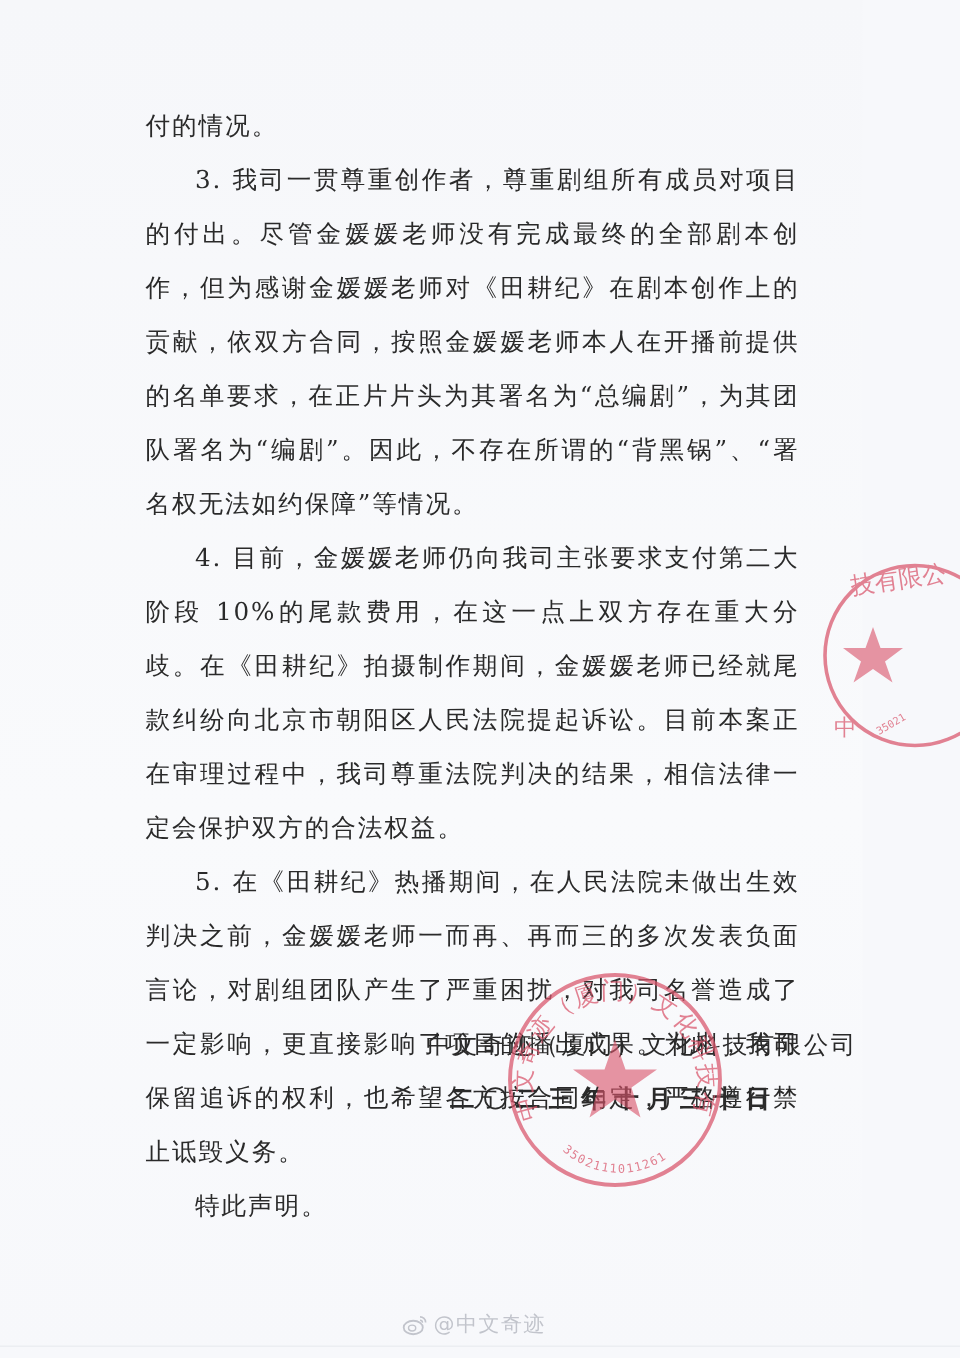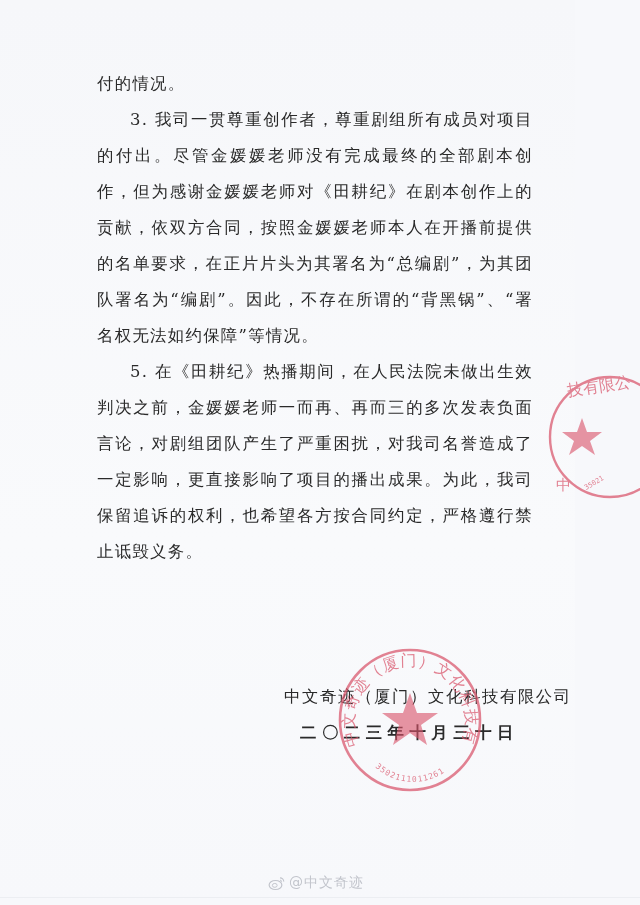--- a/index.html
+++ b/index.html
@@ -98,21 +98,23 @@
     }
   </style>
 </head>
 <body>
 
 <div class="page">
 
   <div class="body-text">
     <p class="para">付的情况。</p>
     <p class="para indent">3. 我司一贯尊重创作者，尊重剧组所有成员对项目的付出。尽管金媛媛老师没有完成最终的全部剧本创作，但为感谢金媛媛老师对《田耕纪》在剧本创作上的贡献，依双方合同，按照金媛媛老师本人在开播前提供的名单要求，在正片片头为其署名为“总编剧”，为其团队署名为“编剧”。因此，不存在所谓的“背黑锅”、“署名权无法如约保障”等情况。</p>
+    <p class="para indent">4. 目前，金媛媛老师仍向我司主张要求支付第二大阶段 10%的尾款费用，在这一点上双方存在重大分歧。在《田耕纪》拍摄制作期间，金媛媛老师已经就尾款纠纷向北京市朝阳区人民法院提起诉讼。目前本案正在审理过程中，我司尊重法院判决的结果，相信法律一定会保护双方的合法权益。</p>
     <p class="para indent">5. 在《田耕纪》热播期间，在人民法院未做出生效判决之前，金媛媛老师一而再、再而三的多次发表负面言论，对剧组团队产生了严重困扰，对我司名誉造成了一定影响，更直接影响了项目的播出成果。为此，我司保留追诉的权利，也希望各方按合同约定，严格遵行禁止诋毁义务。</p>
+    <p class="para closing">特此声明。</p>
   </div>
 
   <div class="signature">
     <div class="sig-company">中文奇迹（厦门）文化科技有限公司</div>
     <div class="sig-date">二〇二三年十月三十日</div>
   </div>
 
   <svg class="seal seal-1" width="92" height="130" viewBox="0 0 92 130">
     <defs>
       <clipPath id="clipR">

